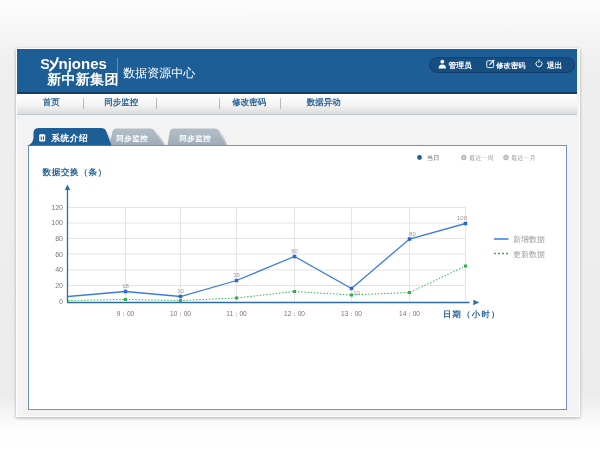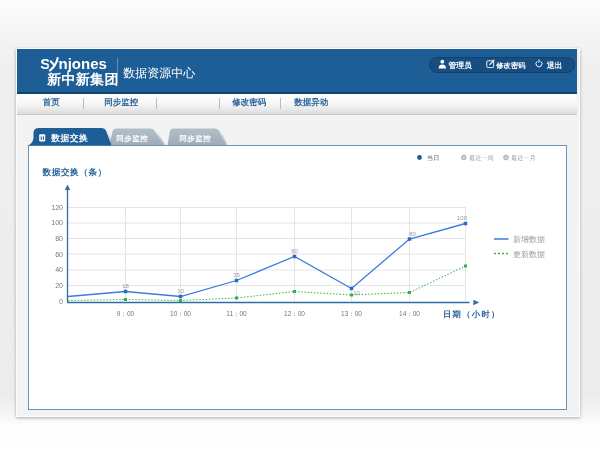--- a/index.html
+++ b/index.html
@@ -65,21 +65,21 @@
   </div>
   <div id="nav">
     <span class="item" style="left:34px;">首页</span>
     <span class="sep" style="left:66px;"></span>
     <span class="item" style="left:104px;">同步监控</span>
     <span class="sep" style="left:139px;"></span>
     <span class="item" style="left:168px;margin-top:42px;">系统管理</span>
     <span class="sep" style="left:202px;"></span>
     <span class="item" style="left:232px;">修改密码</span>
     <span class="sep" style="left:263px;"></span>
-    <span class="item" style="left:294px;">数据异动</span>
+    <span class="item" style="left:284px;padding-left:45px;">数据异动</span>
   </div>
   <div id="panel"></div>
   <svg id="ov" width="560" height="367" viewBox="0 0 560 367" xmlns="http://www.w3.org/2000/svg">
     <defs>
       <linearGradient id="gt" x1="0" y1="0" x2="0" y2="1">
         <stop offset="0" stop-color="#b3bfc8"></stop>
           <stop offset="1" stop-color="#a0adb8"></stop>
       </linearGradient>
     </defs>
 
@@ -178,16 +178,16 @@
 
     <text x="25.5" y="126" fill="#2b6599" font-size="8.6" font-weight="bold" letter-spacing="0.6">数据交换（条）</text>
 
     <path d="M477,190 H491.5" stroke="#3b7ce0" stroke-width="1.5"></path>
     <path d="M477,204.5 H491.5" stroke="#2eb34a" stroke-width="1.6" stroke-dasharray="2,2"></path>
     <g font-size="8" fill="#999">
       <text x="496" y="193">新增数据</text>
       <text x="496" y="207.5">更新数据</text>
     </g>
   </svg>
-  <span class="tabtxt" style="left:34px;top:84.5px;">数据交换</span>
+  <span class="tabtxt" style="left:34px;top:84.5px;">系统介绍</span>
   <span class="tabtxt" style="left:99px;top:85px;font-size:7.5px;">同步监控</span>
   <span class="tabtxt" style="left:162px;top:85px;font-size:7.5px;">同步监控</span>
 </div>
 
 </body></html>

